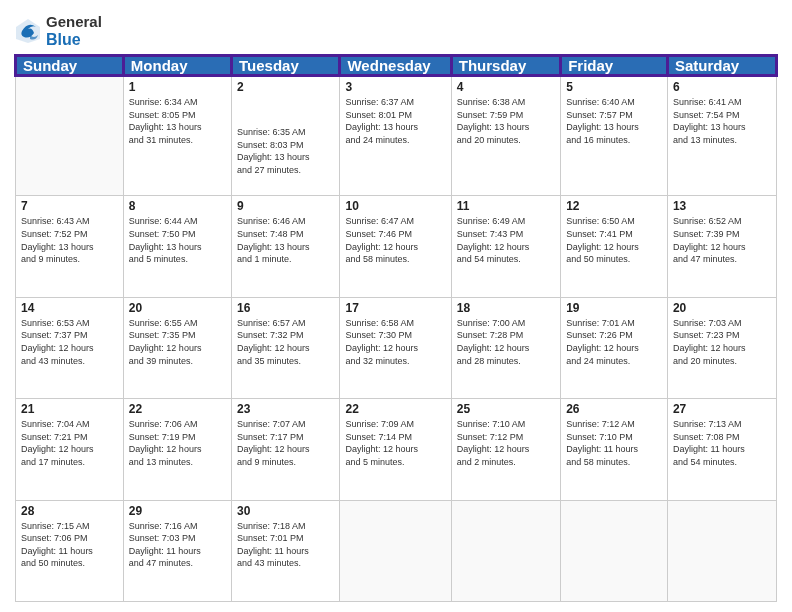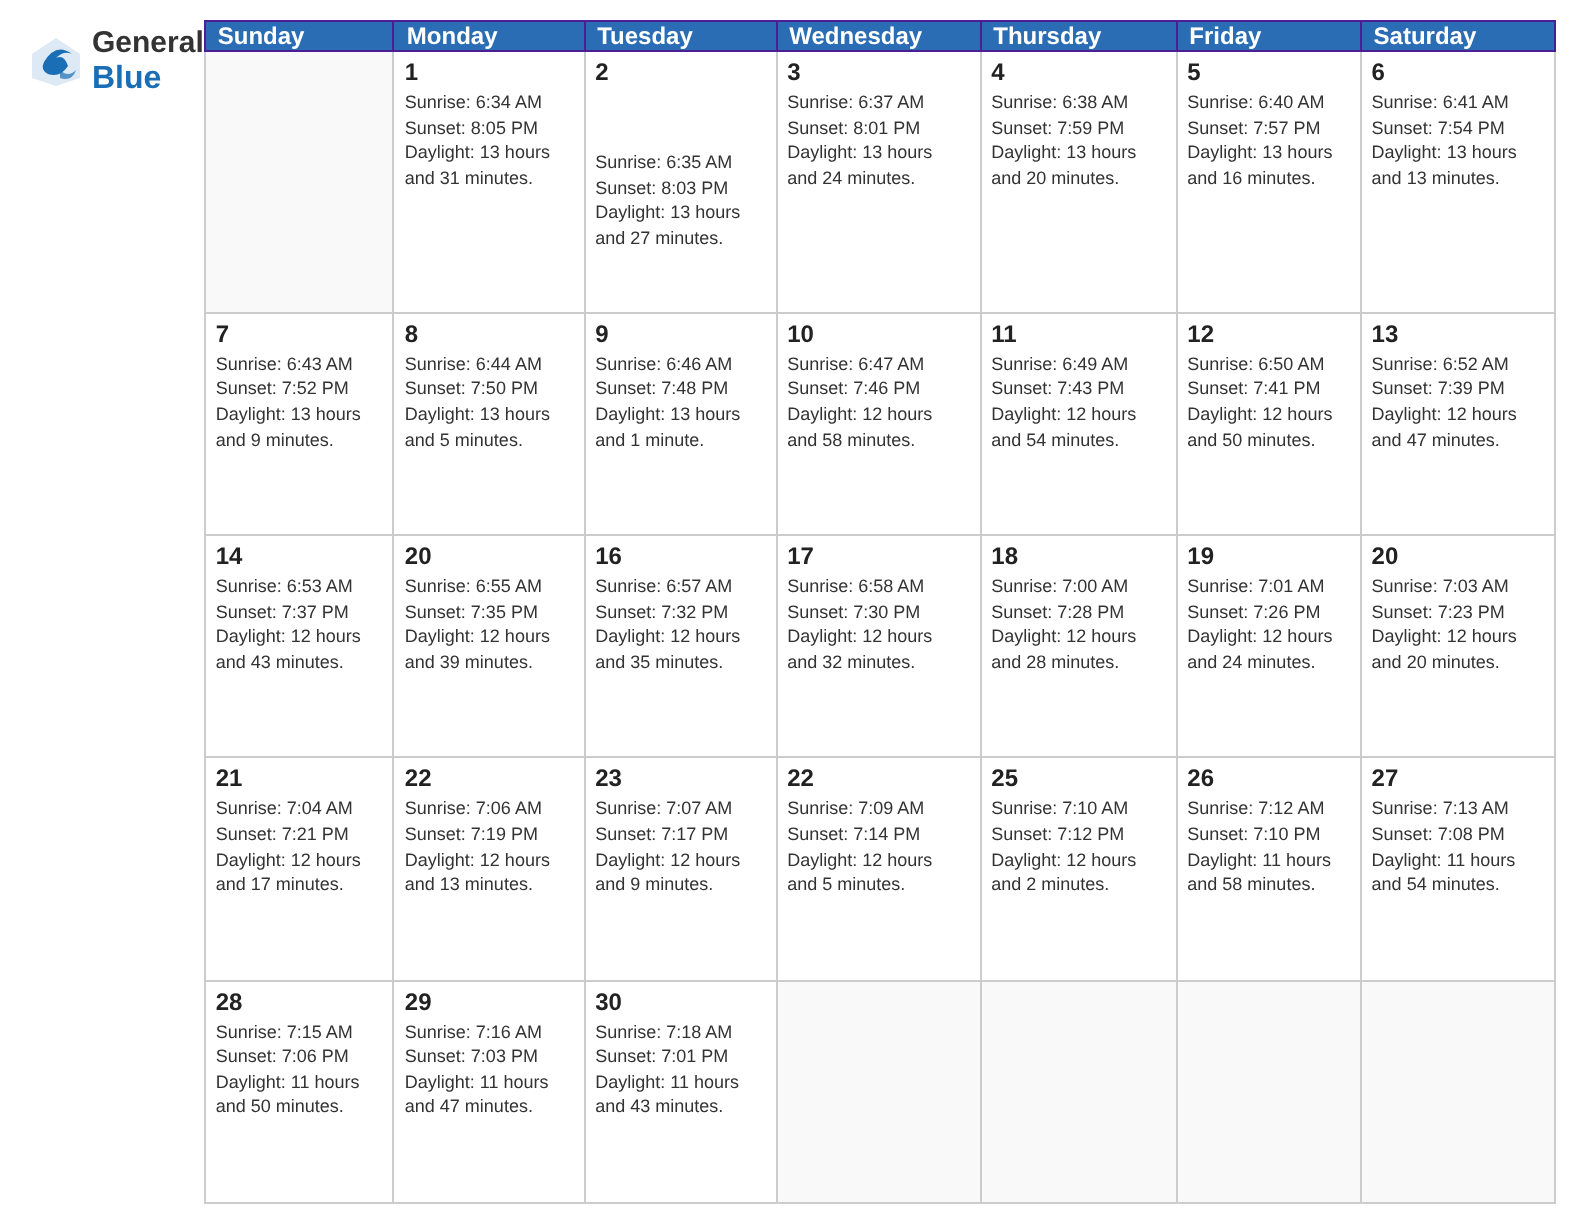--- a/index.html
+++ b/index.html
@@ -8,21 +8,21 @@
       height: 612px;
       font-family: Arial, sans-serif;
       background: #fff;
       overflow: hidden;
     }
     .page {
       width: 792px;
       height: 612px;
       padding: 10px 14px;
       display: flex;
-      flex-direction: row;
+      flex-direction: column;
     }
     .header {
       display: flex;
       align-items: flex-start;
       justify-content: space-between;
       margin-bottom: 6px;
     }
     .logo {
       display: flex;
       align-items: center;
@@ -62,25 +62,25 @@
       color: #333;
     }
     .calendar {
       width: 100%;
       border-collapse: collapse;
       flex: 1;
     }
     .calendar th {
       background: #2a6db5;
       color: #fff;
-      font-size: 12px;
+      font-size: 15px;
       font-weight: bold;
       padding: 0 6px;
       text-align: left;
-      border: 1px solid #4c1d95;
+      border: 3px solid #4c1d95;
     }
     .calendar td {
       border: 1px solid #ccc;
       vertical-align: top;
       padding: 3px 5px;
       font-size: 9px;
       color: #333;
       width: 113px;
       height: 88px;
     }

